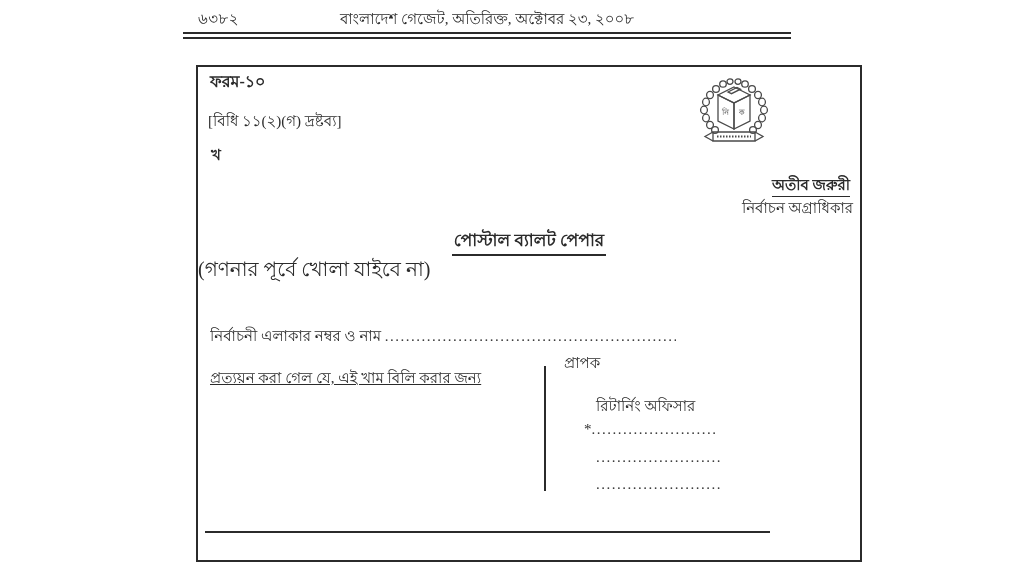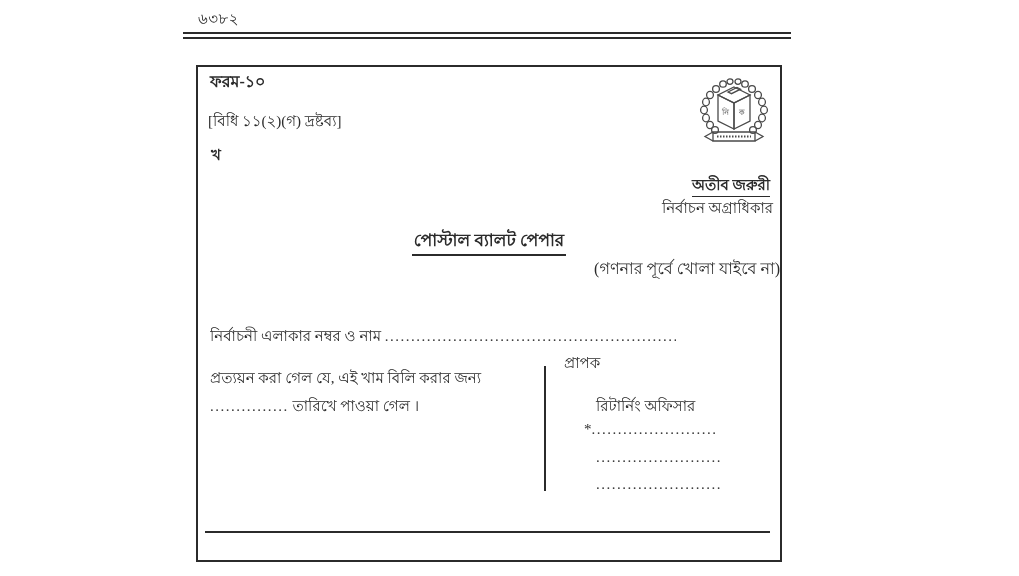--- a/index.html
+++ b/index.html
@@ -7,54 +7,55 @@
     position:relative;width:1019px;height:576px;background:#ffffff;
     font-family:"Liberation Serif","DejaVu Serif",serif;
     color:#2b2b2b;overflow:hidden;
   }
   
   .gz-pagenum{position:absolute;left:198px;top:7px;font-size:15px;letter-spacing:.5px;}
   .gz-title{position:absolute;left:183px;top:7px;width:608px;text-align:center;font-size:15px;}
   .gz-rule{position:absolute;left:183px;top:32px;width:608px;height:3px;
     border-top:2px solid #2b2b2b;border-bottom:2px solid #2b2b2b;}
   
-  .form-box{position:absolute;left:196px;top:65px;width:586px;height:497px;
+  .form-box{position:absolute;left:196px;top:65px;width:666px;height:497px;
     border:2px solid #2b2b2b;background:#ffffff;box-sizing:border-box;}
   .fb{position:absolute;font-size:15px;line-height:20px;white-space:nowrap;}
   .form-no{left:12px;top:5px;font-weight:bold;font-size:16px;}
   .rule-ref{left:10px;top:44px;}
   .section-letter{left:13px;top:78px;font-weight:bold;}
   .seal{position:absolute;left:498px;top:11px;width:76px;height:74px;}
   .urgent{right:10px;top:108px;text-align:left;border-bottom:1.5px solid #2b2b2b;padding-bottom:1px;font-weight:600;}
   .priority{right:7px;top:131px;text-align:right;}
   .form-title{left:0;top:164px;width:100%;text-align:center;font-weight:bold;font-size:17px;}
   .form-title span{border-bottom:2px solid #2b2b2b;padding:0 2px 4px;}
-  .form-subtitle{left:0;top:192px;width:100%;text-align:right;font-size:16px;}
+  .form-subtitle{left:0;top:192px;width:100%;text-align:left;font-size:20px;}
   .constituency{left:12px;top:259px;width:466px;overflow:hidden;}
   .dots{letter-spacing:1.5px;color:#3a3a3a;}
   
-  .cert-line1{left:12px;top:301px;}
+  .cert-line1{left:12px;top:301px;text-decoration:underline;}
   .cert-line2{left:12px;top:329px;}
   .cert-line3{left:12px;top:355px;}
   .v-divider{position:absolute;left:346px;top:299px;width:2px;height:125px;background:#2b2b2b;}
   .recip-label{left:366px;top:286px;}
   .recip-desig{left:398px;top:329px;}
   .recip-l1{left:386px;top:352px;}
   .recip-l2{left:398px;top:380px;}
   .recip-l3{left:398px;top:407px;}
   .foot-rule{position:absolute;left:7px;top:464px;width:565px;height:0;border-top:2px solid #2b2b2b;}
   .footnote{left:10px;top:471px;font-size:15px;}
   .seal svg{display:block;width:100%;height:100%;}
 </style>
 </head>
 <body>
 
 <div class="page">
 
   <div class="gz-pagenum">৬৩৮২</div>
+  <div class="gz-title">বাংলাদেশ গেজেট, অতিরিক্ত, অক্টোবর ২৩, ২০০৮</div>
   <div class="gz-rule"></div>
 
   <div class="form-box">
 
     <div class="fb form-no">ফরম-১০</div>
     <div class="fb rule-ref">[বিধি ১১(২)(গ) দ্রষ্টব্য]</div>
     <div class="fb section-letter">খ</div>
 
     <div class="seal">
       <svg viewBox="0 0 76 74" fill="none" stroke="#4a4a4a" stroke-width="1.3">
@@ -100,24 +101,20 @@
       <span>পোস্টাল ব্যালট পেপার</span>
     </div>
     <div class="fb form-subtitle">(গণনার পূর্বে খোলা যাইবে না)</div>
 
     <div class="fb constituency">
       <span>নির্বাচনী এলাকার নম্বর ও নাম</span>
       <span class="dots">...................................................................</span>
     </div>
 
     <div class="fb cert-line1">প্রত্যয়ন করা গেল যে, এই খাম বিলি করার জন্য</div>
-    <div class="fb cert-line2">
-      <span class="dots">...............</span>
-      <span>তারিখে পাওয়া গেল ।</span>
-    </div>
 
     <div class="v-divider"></div>
 
     <div class="fb recip-label">প্রাপক</div>
     <div class="fb recip-desig">রিটার্নিং অফিসার</div>
     <div class="fb recip-l1">
       <span>*</span><span class="dots">........................</span>
     </div>
     <div class="fb recip-l2 dots">........................</div>
     <div class="fb recip-l3 dots">........................</div>

